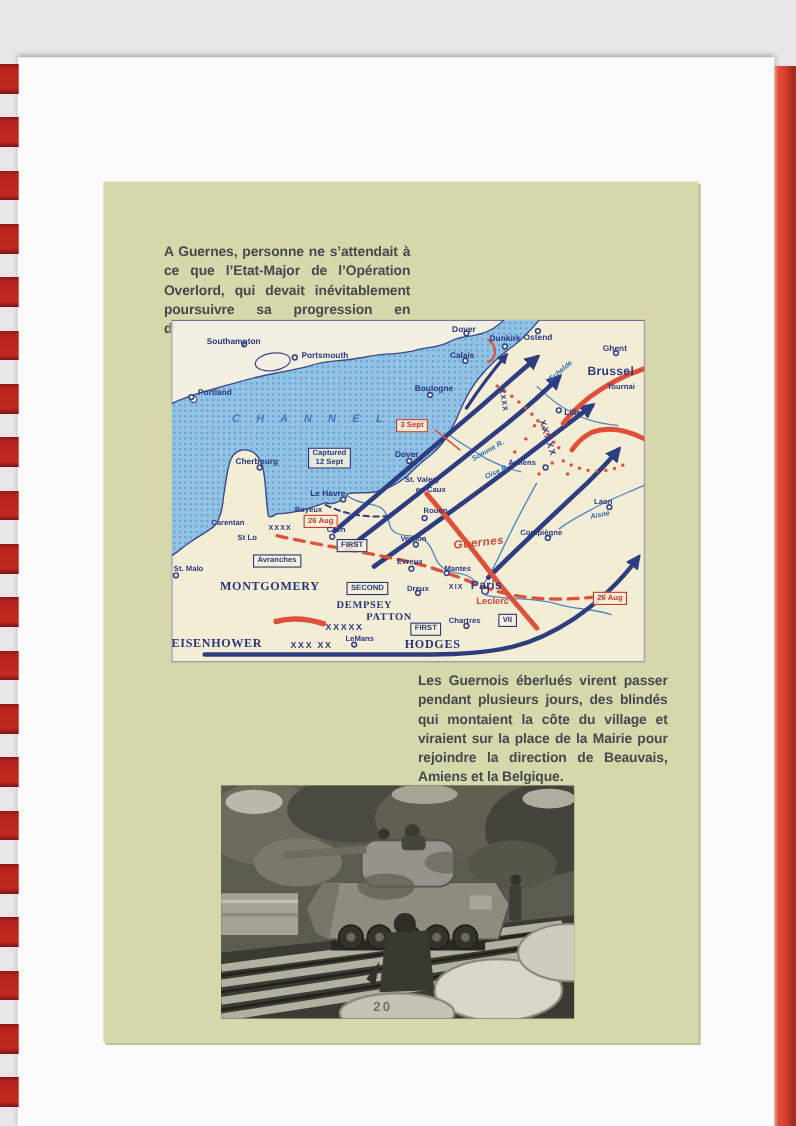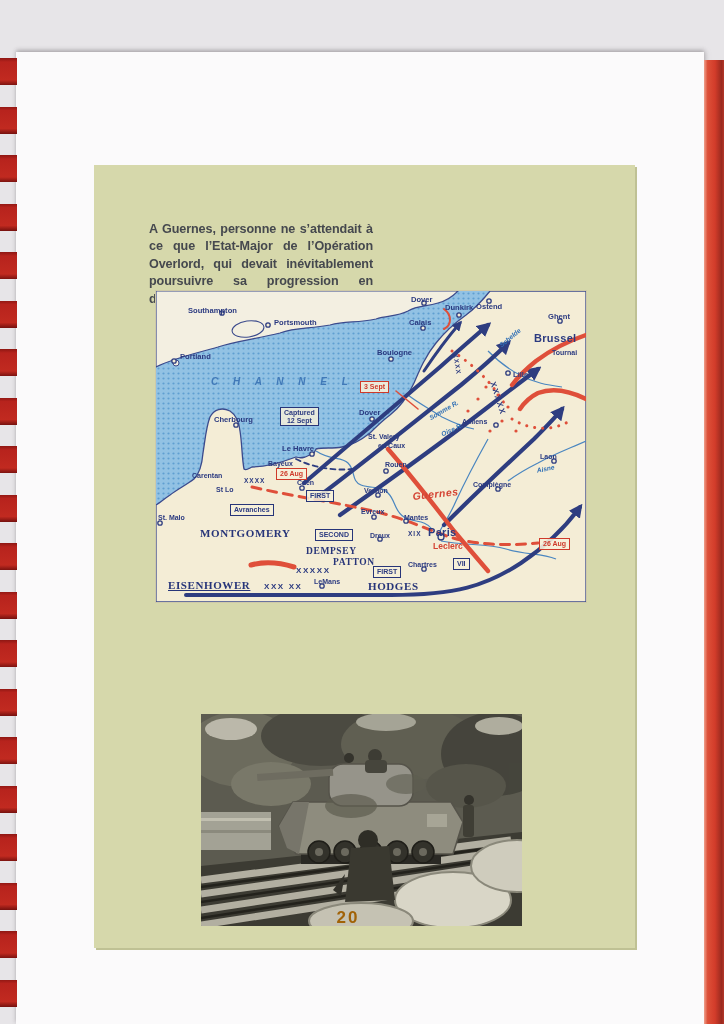--- a/index.html
+++ b/index.html
@@ -70,21 +70,21 @@
   .xxxx{font-size:6.5px;letter-spacing:1px;}
   .xxxx-lg{font-size:8px;letter-spacing:1.6px;}
   
   .photo{
     position:absolute;left:107px;top:549px;width:321px;height:212px;
     background:#6a695c;overflow:hidden;
   }
   
   .pagenum{
     position:absolute;left:288px;top:908px;width:120px;text-align:center;
-    font-size:17px;font-weight:bold;letter-spacing:2px;color:#a16207;
+    font-size:12px;font-weight:bold;letter-spacing:2px;color:#737373;
   }
 </style>
 </head>
 <body>
 
 <div class="page"></div>
 <div class="cover-strip"></div>
 <div class="binding-teeth"></div>
 
 <div class="panel" style="left:94px;top:165px;">
@@ -215,21 +215,21 @@
         <span class="ml city-sm" style="left: 60px; top: 195px;">St Lo</span>
         <span class="ml xxxx" style="left: 88px; top: 186px;">XXXX</span>
         <span class="ml boxed-blue" style="left: 150px; top: 199px;">FIRST</span>
         <span class="ml city-sm" style="left: 2px; top: 223px;">St. Malo</span>
         <span class="ml boxed-blue" style="left: 74px; top: 213px;">Avranches</span>
         <span class="ml army-lg" style="left: 44px; top: 237px;">MONTGOMERY</span>
         <span class="ml boxed-blue" style="left: 159px; top: 238px;">SECOND</span>
         <span class="ml army" style="left: 150px; top: 255px;">DEMPSEY</span>
         <span class="ml army" style="left: 177px; top: 266px;">PATTON</span>
         <span class="ml xxxx-lg" style="left: 140px; top: 276px;">XXXXX</span>
-        <span class="ml army-lg" style="left: 12px; top: 289px; text-decoration: underline;">EISENHOWER</span>
+        <span class="ml army-lg" style="left: 0; top: 289px;">EISENHOWER</span>
         <span class="ml xxxx-lg" style="left: 108px; top: 292px;">XXX XX</span>
         <span class="ml city-sm" style="left: 158px; top: 287px;">LeMans</span>
         <span class="ml boxed-blue" style="left: 217px; top: 275px;">FIRST</span>
         <span class="ml army-lg" style="left: 212px; top: 290px;">HODGES</span>
         <span class="ml city-sm" style="left: 208px; top: 196px;">Vernon</span>
         <span class="ml red-hand" style="left: 256px; top: 200px; transform: rotate(-6deg);">Guernes</span>
         <span class="ml city-sm" style="left: 205px; top: 217px;">Evreux</span>
         <span class="ml city-sm" style="left: 248px; top: 223px;">Mantes</span>
         <span class="ml city-sm" style="left: 214px; top: 241px;">Dreux</span>
         <span class="ml xxxx" style="left: 252px; top: 239px;">XIX</span>
@@ -240,20 +240,21 @@
         <span class="ml city-sm" style="left: 317px; top: 190px;">Compiègne</span>
         <span class="ml river" style="left: 284px; top: 140px; transform: rotate(-25deg);">Oise R.</span>
         <span class="ml city-sm" style="left: 384px; top: 162px;">Laon</span>
         <span class="ml river" style="left: 380px; top: 176px; transform: rotate(-12deg);">Aisne</span>
         <span class="ml boxed-red" style="left: 383px; top: 247px;">26 Aug</span>
         <span class="ml xxxx" style="left: 303px; top: 62px; transform: rotate(80deg);">XXXX</span>
         <span class="ml xxxx-lg" style="left: 340px; top: 90px; transform: rotate(72deg);">XXXXX</span>
       </div>
   </div>
 
+  <div class="col body-right">Les Guernois éberlués virent passer pendant plusieurs jours, des blindés qui montaient la côte du village et viraient sur la place de la Mairie pour rejoindre la direction de Beauvais, Amiens et la Belgique.</div>
 
   <div class="photo">
     <svg width="321" height="212" viewBox="0 0 321 212">
       <rect width="321" height="212" fill="#5c5b50"></rect>
 
       <g opacity="0.9">
         <ellipse cx="40" cy="35" rx="55" ry="38" fill="#6e6d5f"></ellipse>
         <ellipse cx="120" cy="22" rx="60" ry="30" fill="#4a4940"></ellipse>
         <ellipse cx="210" cy="30" rx="70" ry="36" fill="#616053"></ellipse>
         <ellipse cx="295" cy="40" rx="55" ry="42" fill="#43423a"></ellipse>

